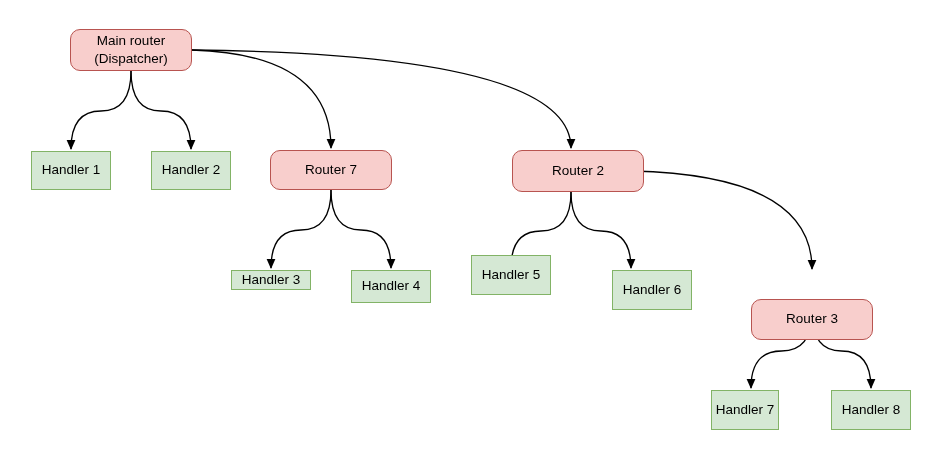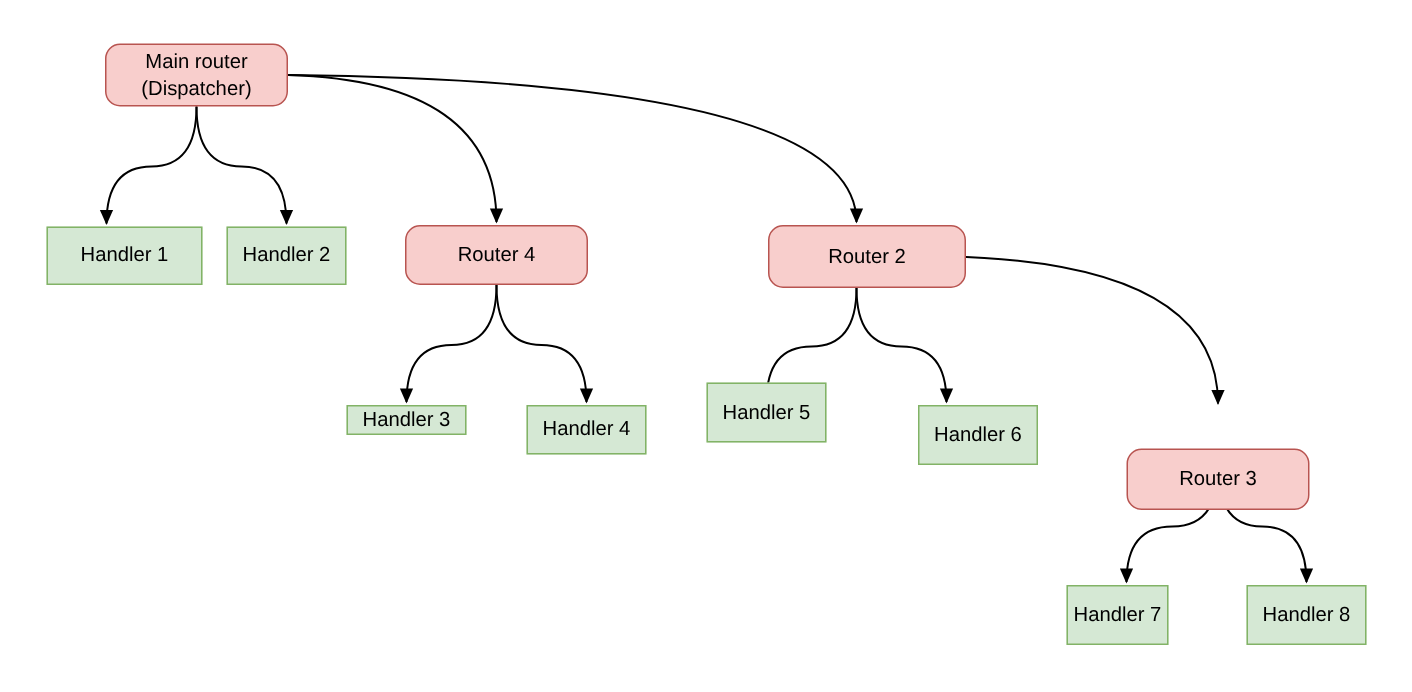--- a/index.html
+++ b/index.html
@@ -71,23 +71,23 @@
         <path d="M 571 192 Q 571 231 541 231 Q 511 231 511 268" class="edge" marker-end="url(#arrow)"></path>
         <path d="M 571 192 Q 571 231 601 231 Q 631 231 631 268" class="edge" marker-end="url(#arrow)"></path>
         <path d="M 632 171 Q 812 175 812 269" class="edge" marker-end="url(#arrow)"></path>
         <path d="M 812 312 Q 812 351 781.5 351 Q 751 351 751 388" class="edge" marker-end="url(#arrow)"></path>
         <path d="M 812 312 Q 812 351 841.5 351 Q 871 351 871 388" class="edge" marker-end="url(#arrow)"></path>
       </g>
   </svg>
   <div id="node-layer">
       <div class="node router" style="left: 70px; top: 29px; width: 122px; height: 42px;">Main router
 (Dispatcher)</div>
-      <div class="node handler" style="left: 31px; top: 151px; width: 104px; height: 39px;">Handler 1</div>
+      <div class="node handler" style="left: 31px; top: 151px; width: 80px; height: 39px;">Handler 1</div>
       <div class="node handler" style="left: 151px; top: 151px; width: 80px; height: 39px;">Handler 2</div>
-      <div class="node router" style="left: 270px; top: 150px; width: 122px; height: 40px;">Router 4</div>
+      <div class="node router" style="left: 270px; top: 150px; width: 122px; height: 40px;">Router 7</div>
       <div class="node router" style="left: 512px; top: 150px; width: 132px; height: 42px;">Router 2</div>
       <div class="node handler" style="left: 231px; top: 270px; width: 80px; height: 20px;">Handler 3</div>
       <div class="node handler" style="left: 351px; top: 270px; width: 80px; height: 33px;">Handler 4</div>
       <div class="node handler" style="left: 471px; top: 255px; width: 80px; height: 40px;">Handler 5</div>
       <div class="node handler" style="left: 612px; top: 270px; width: 80px; height: 40px;">Handler 6</div>
       <div class="node router" style="left: 751px; top: 271px; width: 122px; height: 41px; margin-top: 28px;">Router 3</div>
       <div class="node handler" style="left: 711px; top: 390px; width: 68px; height: 40px;">Handler 7</div>
       <div class="node handler" style="left: 831px; top: 390px; width: 80px; height: 40px;">Handler 8</div>
     </div>
 </div>

